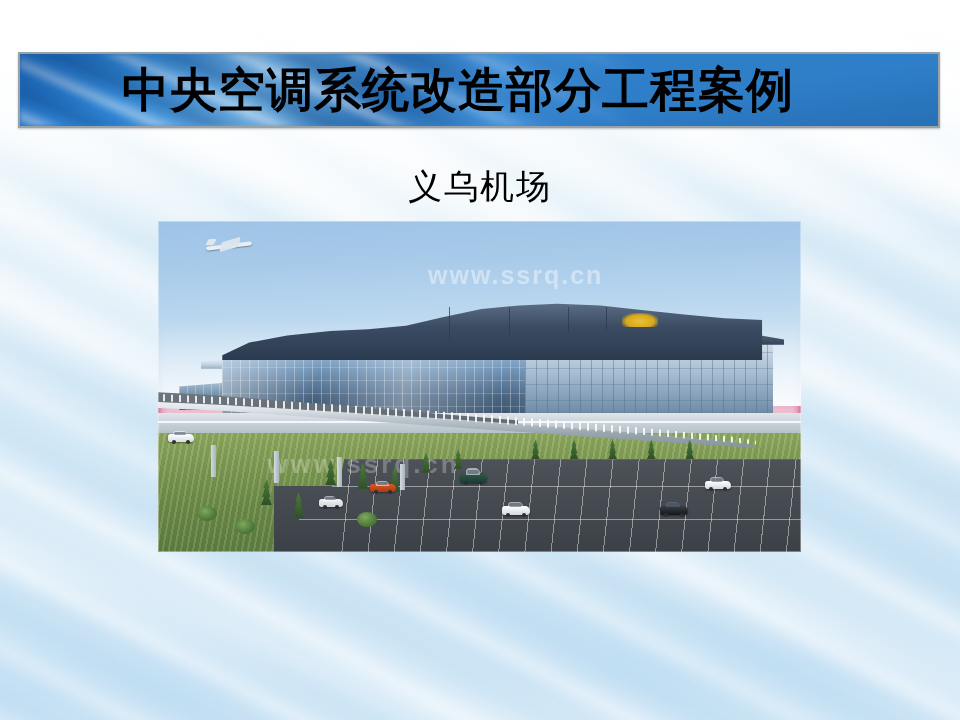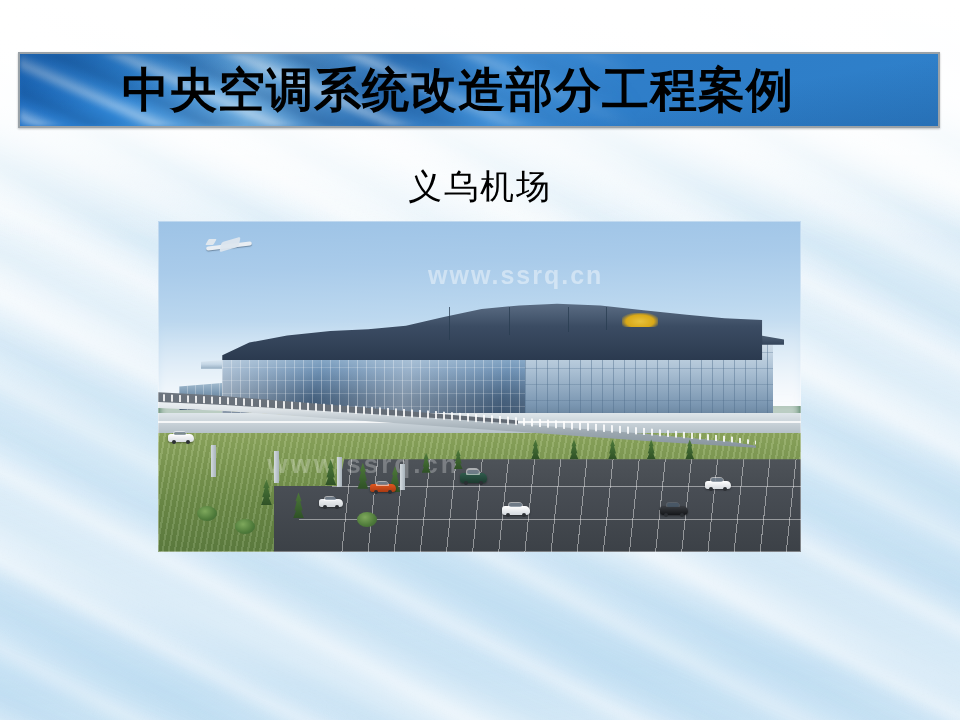--- a/index.html
+++ b/index.html
@@ -58,21 +58,21 @@
     font-weight:700;font-size:47px;line-height:1;color:#000;
     letter-spacing:1px;white-space:nowrap;}
 
   
   #subtitle{position:absolute;left:0;right:0;top:164px;text-align:center;
     font-family:"DejaVu Serif","Liberation Serif",serif;
     font-weight:400;font-size:34px;color:#000;letter-spacing:2px;}
 
   
   #photo{position:absolute;left:158px;top:221px;width:643px;height:331px;
-    overflow:hidden;background:#14532d;text-align:right;}
+    overflow:hidden;background:#be185d;text-align:right;}
   .ph-sky{position:absolute;left:0;top:0;width:100%;height:56%;
     background:linear-gradient(178deg,#9dc3e6 0%,#a9cbea 25%,#bcd8ef 50%,#d2e5f4 72%,#e2eef8 88%,#eef4fa 100%);}
   .ph-sky-haze{position:absolute;left:0;top:30%;width:100%;height:30%;
     background:linear-gradient(180deg,rgba(255,255,255,0) 0%,rgba(255,255,255,.55) 70%,rgba(255,255,255,.8) 100%);filter:blur(4px);}
   .ph-plane{position:absolute;left:7.5%;top:5.5%;width:46px;height:13px;}
   .ph-plane .fus{position:absolute;left:0;top:5px;width:46px;height:4px;background:#e9eef3;border-radius:3px;
     box-shadow:0 1px 1px rgba(60,80,100,.5);transform:rotate(-7deg);}
   .ph-plane .wg{position:absolute;left:14px;top:1px;width:20px;height:9px;background:#dde6ee;
     transform:rotate(-16deg) skewX(-28deg);border-radius:2px;opacity:.95;}
   .ph-plane .tl{position:absolute;left:1px;top:0px;width:8px;height:6px;background:#dfe7ee;

